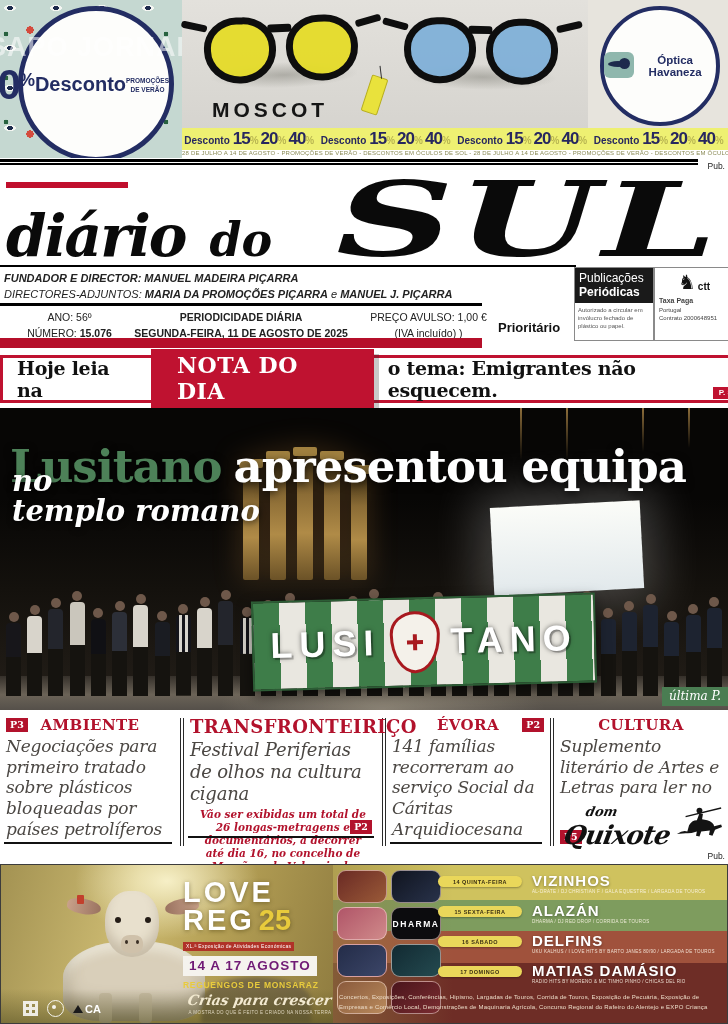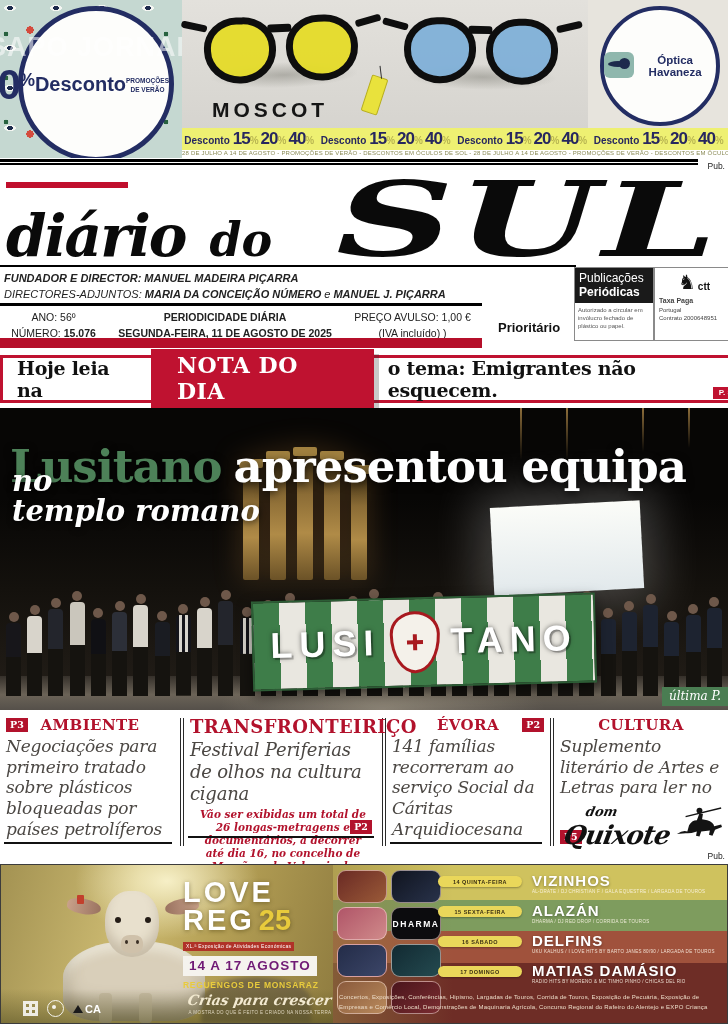--- a/index.html
+++ b/index.html
@@ -68,21 +68,21 @@
     font-family:"DejaVu Serif",serif;font-style:italic;font-weight:bold;color:#0a0a0a;}
   .mw1{font-size:58px;letter-spacing:-2px;line-height:.9;}
   .mw2{font-size:46px;margin-left:24px;line-height:.9;}
   .mw3{font-size:102px;line-height:.78;margin-left:64px;letter-spacing:2px;
     display:inline-block;transform:scaleX(1.6);transform-origin:left bottom;}
   
   .rule-thin{position:absolute;top:265px;left:0;width:576px;border-top:2px solid #000;}
   .staff{position:absolute;top:271px;left:4px;width:560px;font:italic 11px "Liberation Sans",sans-serif;color:#222;line-height:1.45;}
   .staff b{font-weight:bold;}
   .rule-thick{position:absolute;top:303px;left:0;width:482px;height:3px;background:#000;}
-  .issue-row{position:absolute;top:310px;left:0;width:482px;display:flex;justify-content:space-around;
+  .issue-row{position:absolute;top:310px;left:16px;width:482px;display:flex;justify-content:space-around;
     text-align:center;font:10.5px "Liberation Sans",sans-serif;color:#222;line-height:1.5;}
   .issue-row b{font-weight:bold;}
   .prioritario{position:absolute;top:320px;left:498px;font:bold 13px "Liberation Sans",sans-serif;color:#111;}
   .red-bar{position:absolute;top:338px;left:0;width:482px;height:10px;background:#b50f2a;}
   .postal{position:absolute;top:267px;left:574px;width:160px;height:74px;display:flex;}
   .pbox{flex:1;border:1px solid #8a8a8a;background:#fff;display:flex;flex-direction:column;overflow:hidden;}
   .pp-head{background:#1a1a1a;color:#fff;padding:3px 4px 4px;line-height:1.05;}
   .pp-head .a{font:12px "Liberation Sans",sans-serif;display:block;}
   .pp-head .b{font:bold 12px "Liberation Sans",sans-serif;display:block;}
   .pp-note{font:6px "Liberation Sans",sans-serif;color:#555;padding:3px;line-height:1.35;}
@@ -332,21 +332,21 @@
     <div class="mast-words">
       <span class="mw1">diário</span>
       <span class="mw2">do</span>
       <span class="mw3">SUL</span>
     </div>
   </header>
 
   <div class="rule-thin"></div>
   <div class="staff">
     <div><b>FUNDADOR E DIRECTOR:</b> <b>MANUEL MADEIRA PIÇARRA</b></div>
-    <div><span>DIRECTORES-ADJUNTOS:</span> <b>MARIA DA CONCEIÇÃO NÚMERO</b> <span>e</span> <b>MANUEL J. PIÇARRA</b></div>
+    <div><span>DIRECTORES-ADJUNTOS:</span> <b>MARIA DA PROMOÇÕES PIÇARRA</b> <span>e</span> <b>MANUEL J. PIÇARRA</b></div>
   </div>
   <div class="rule-thick"></div>
   <div class="issue-row">
     <div>
       <div>ANO: 56º</div>
       <div><span>NÚMERO:</span> <b>15.076</b></div>
     </div>
     <div>
       <div><b>PERIODICIDADE DIÁRIA</b></div>
       <div><b>SEGUNDA-FEIRA, 11 DE AGOSTO DE 2025</b></div>

